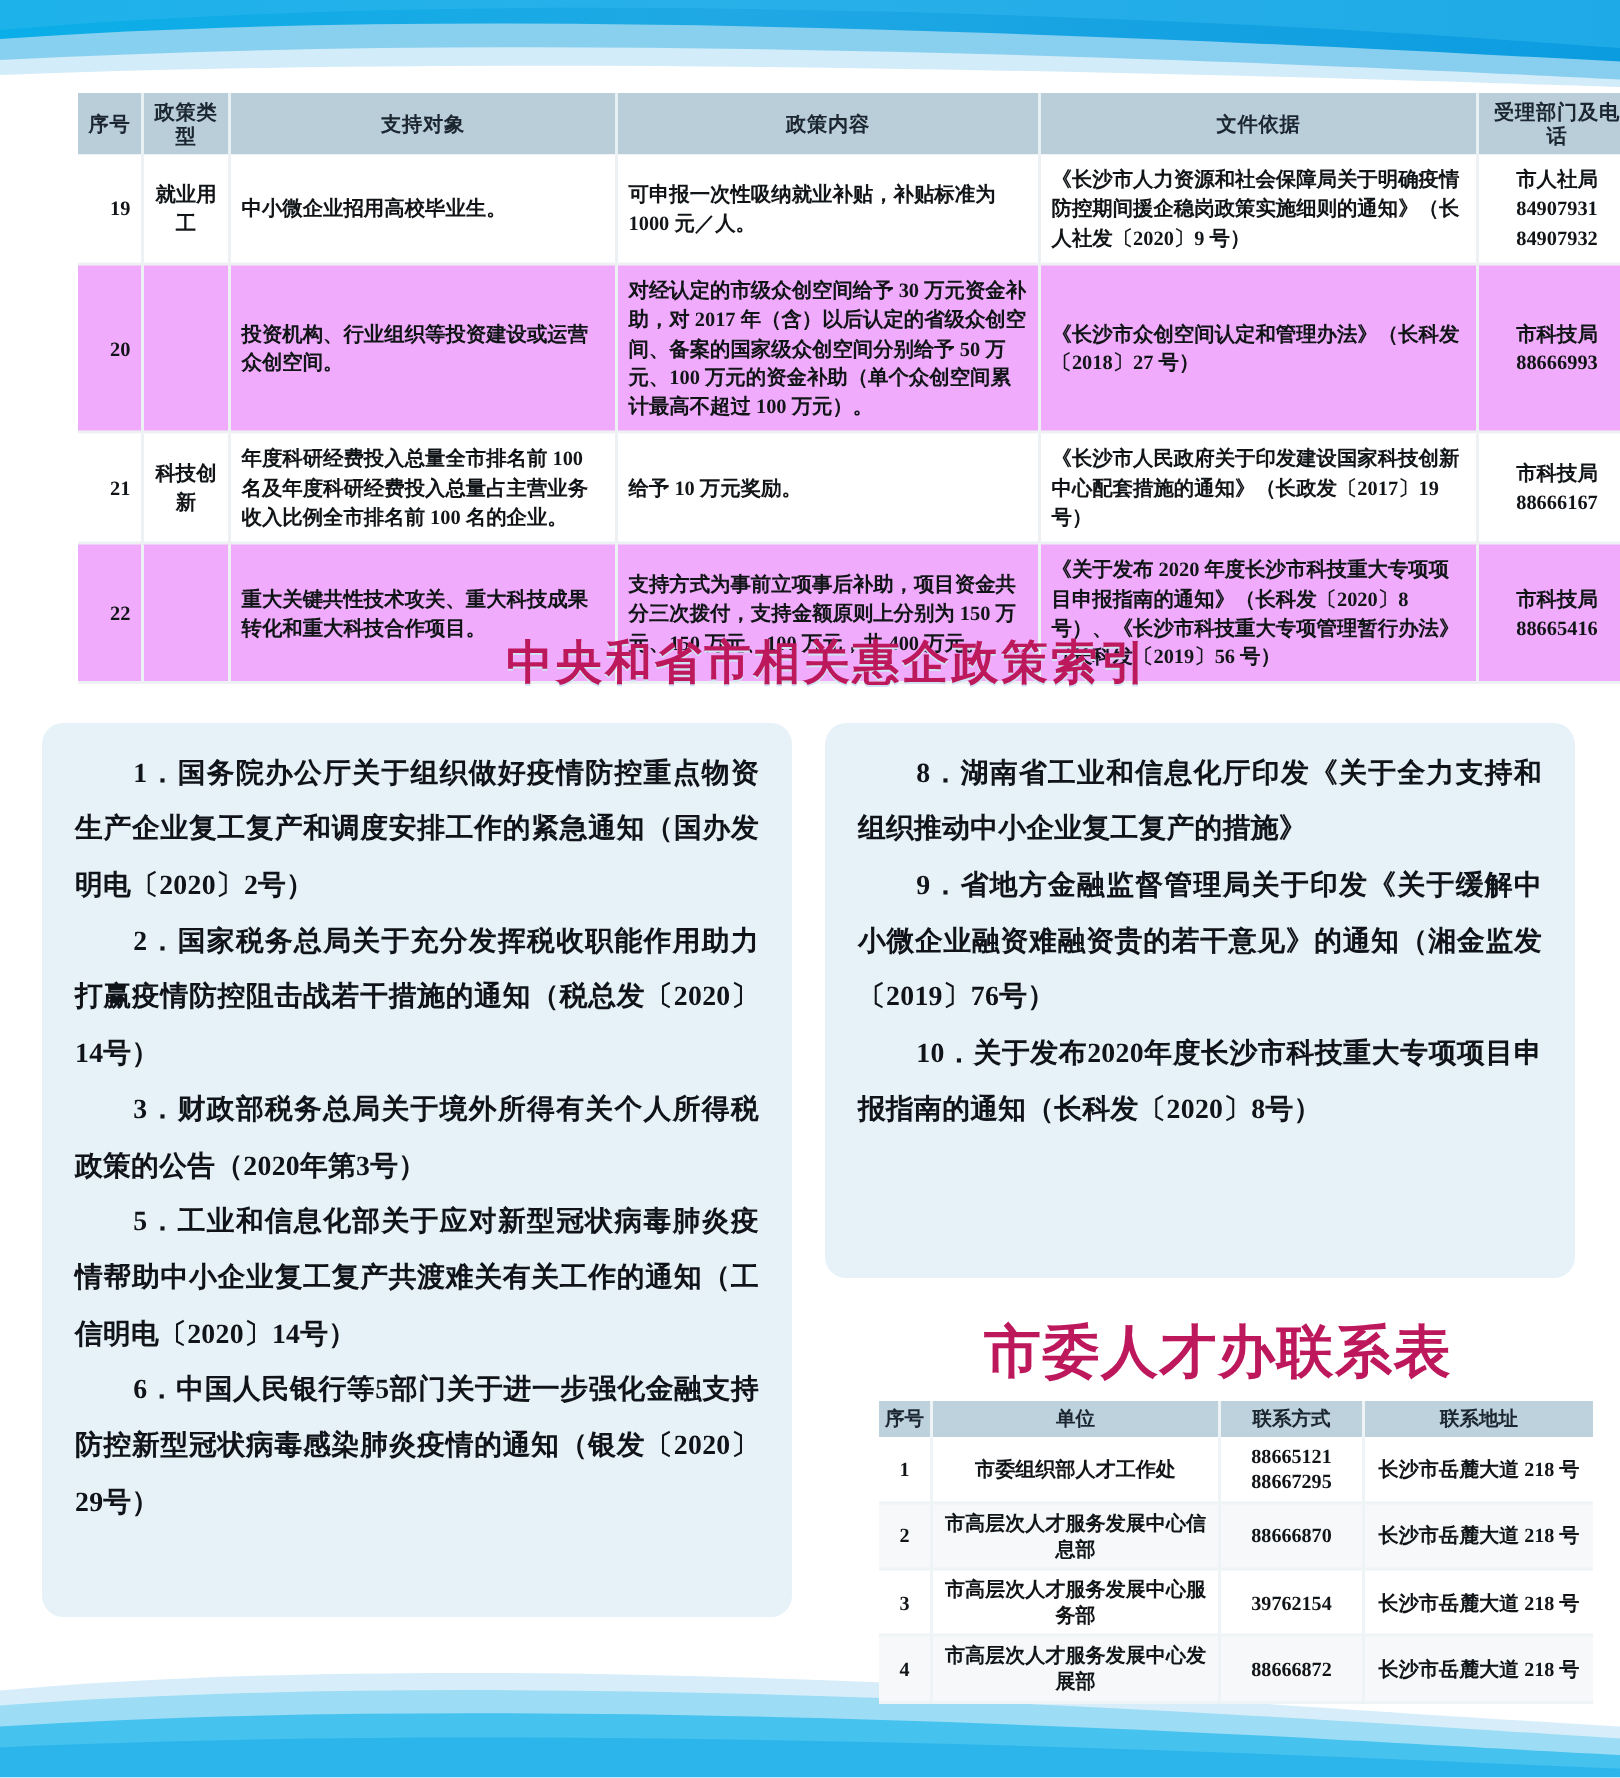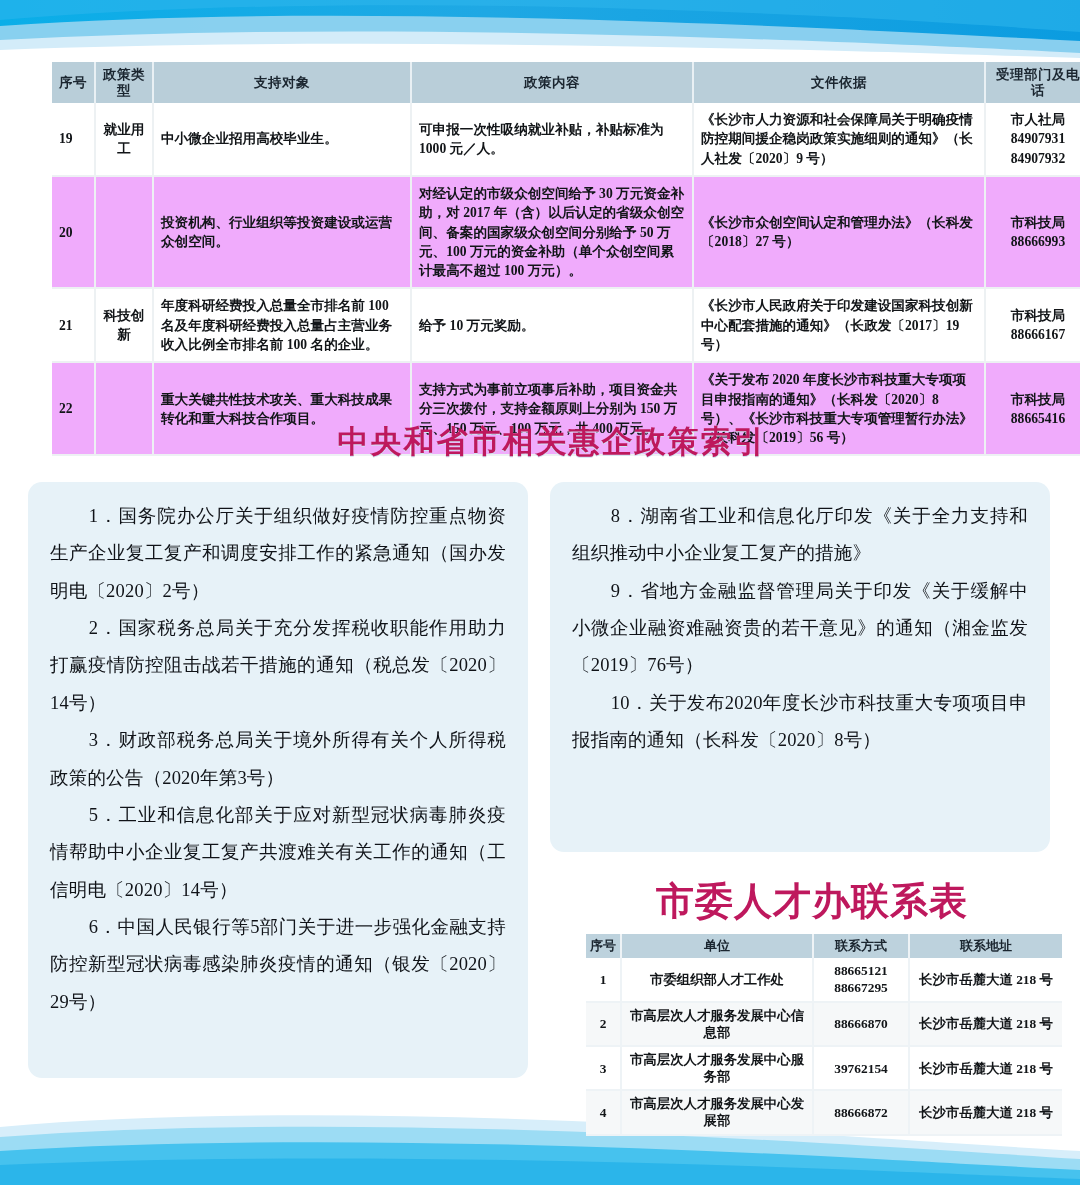--- a/index.html
+++ b/index.html
@@ -75,21 +75,21 @@
     padding: 7px 7px;
     vertical-align: middle;
     line-height: 1.42;
     border-right: 2px solid #edf1f3;
     border-bottom: 2px solid #edf1f3;
     font-weight: bold;
   }
   table.policy td:last-child { border-right: none; }
   table.policy tr.alt td { background: #f0abfc; }
   table.policy tr.plain td { background: #ffffff; }
-  .c-num   { text-align: left; width: 34px; font-size: 14px; }
+  .c-num   { text-align: right; width: 34px; font-size: 14px; }
   .c-type  { text-align: center; width: 48px; line-height: 1.25; }
   .c-obj   { width: 248px; text-align: left; }
   .c-cont  { width: 272px; text-align: left; }
   .c-doc   { width: 282px; text-align: left; }
   .c-dept  { width: 96px; text-align: center; line-height: 1.35; }
   .c-dept .phone { font-family: "Liberation Serif", serif; }
 
   
   .section-title {
     position: absolute;
@@ -132,21 +132,21 @@
     box-sizing: border-box;
     width: 100%;
   }
   .index-item {
     font-size: 18.5px;
     line-height: 2.02;
     color: #101318;
     text-indent: 2.1em;
     margin: 0 0 0 0;
     text-align: justify;
-    font-weight: normal;
+    font-weight: bold;
     letter-spacing: 0.2px;
   }
 
   
   #contact-title {
     top: 876px;
     left: 550px;
     width: 500px;
     font-size: 38px;
     letter-spacing: 1px;

